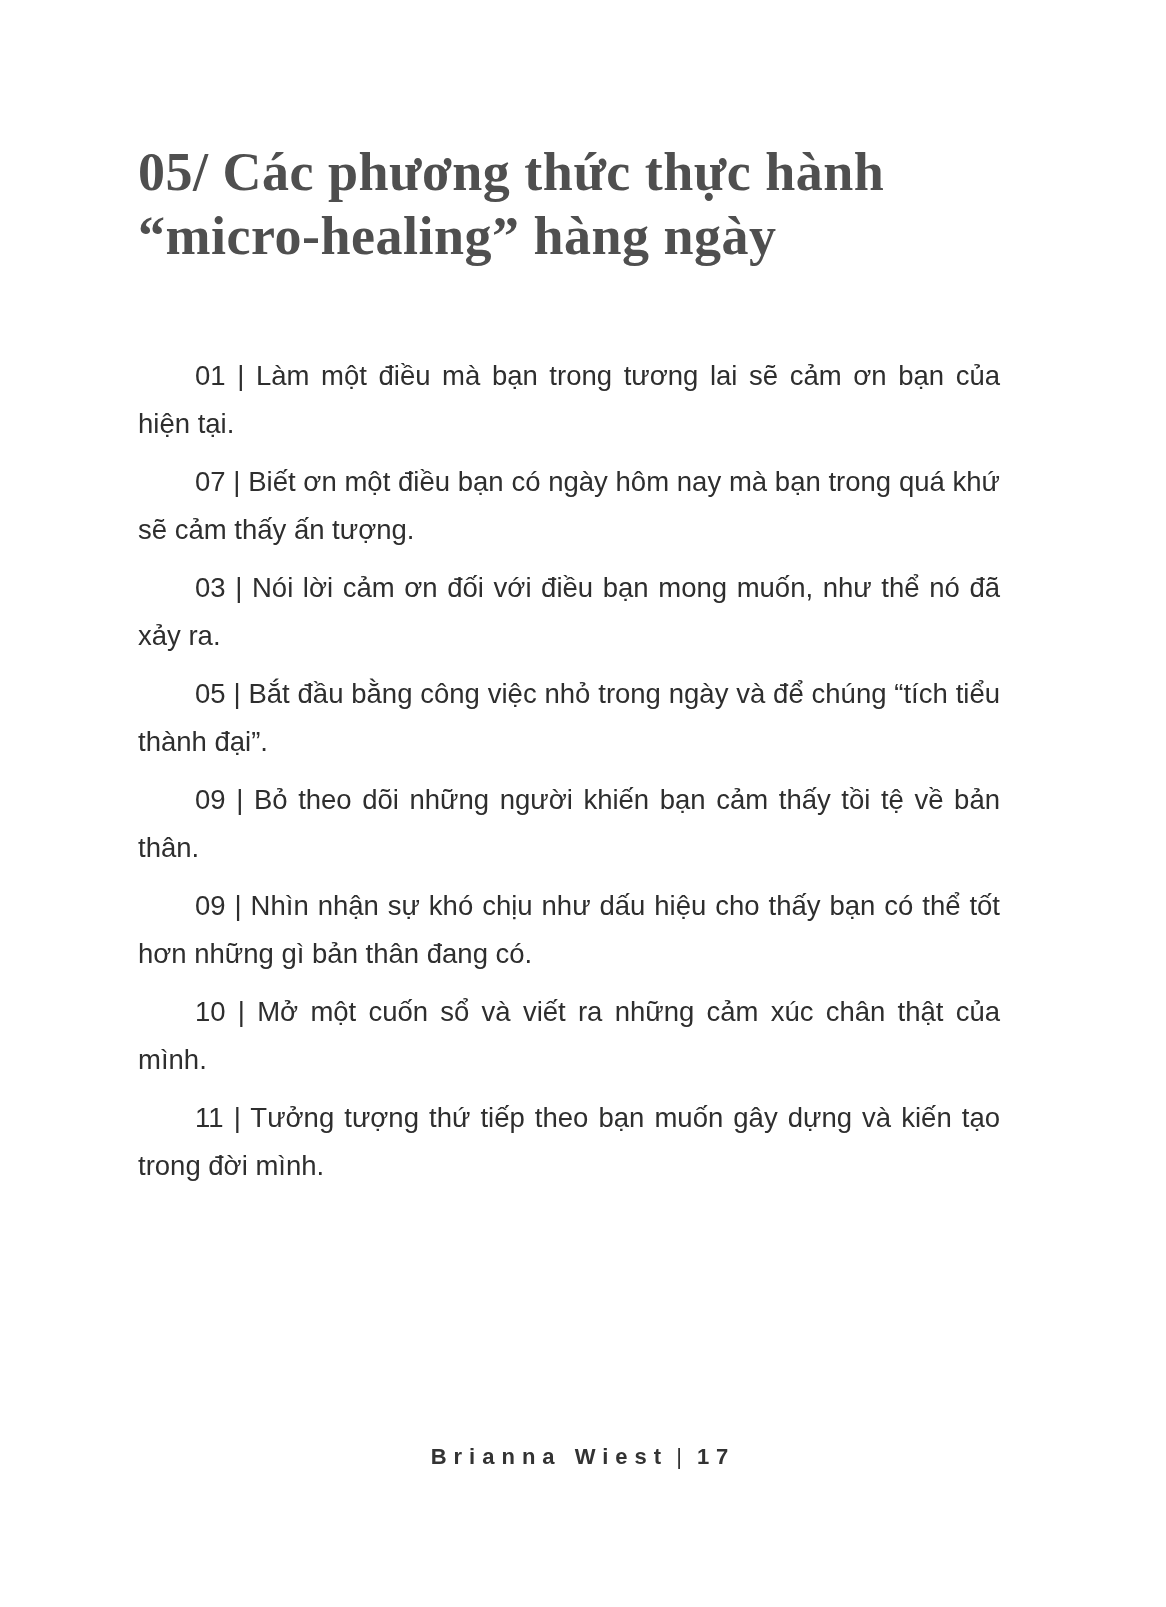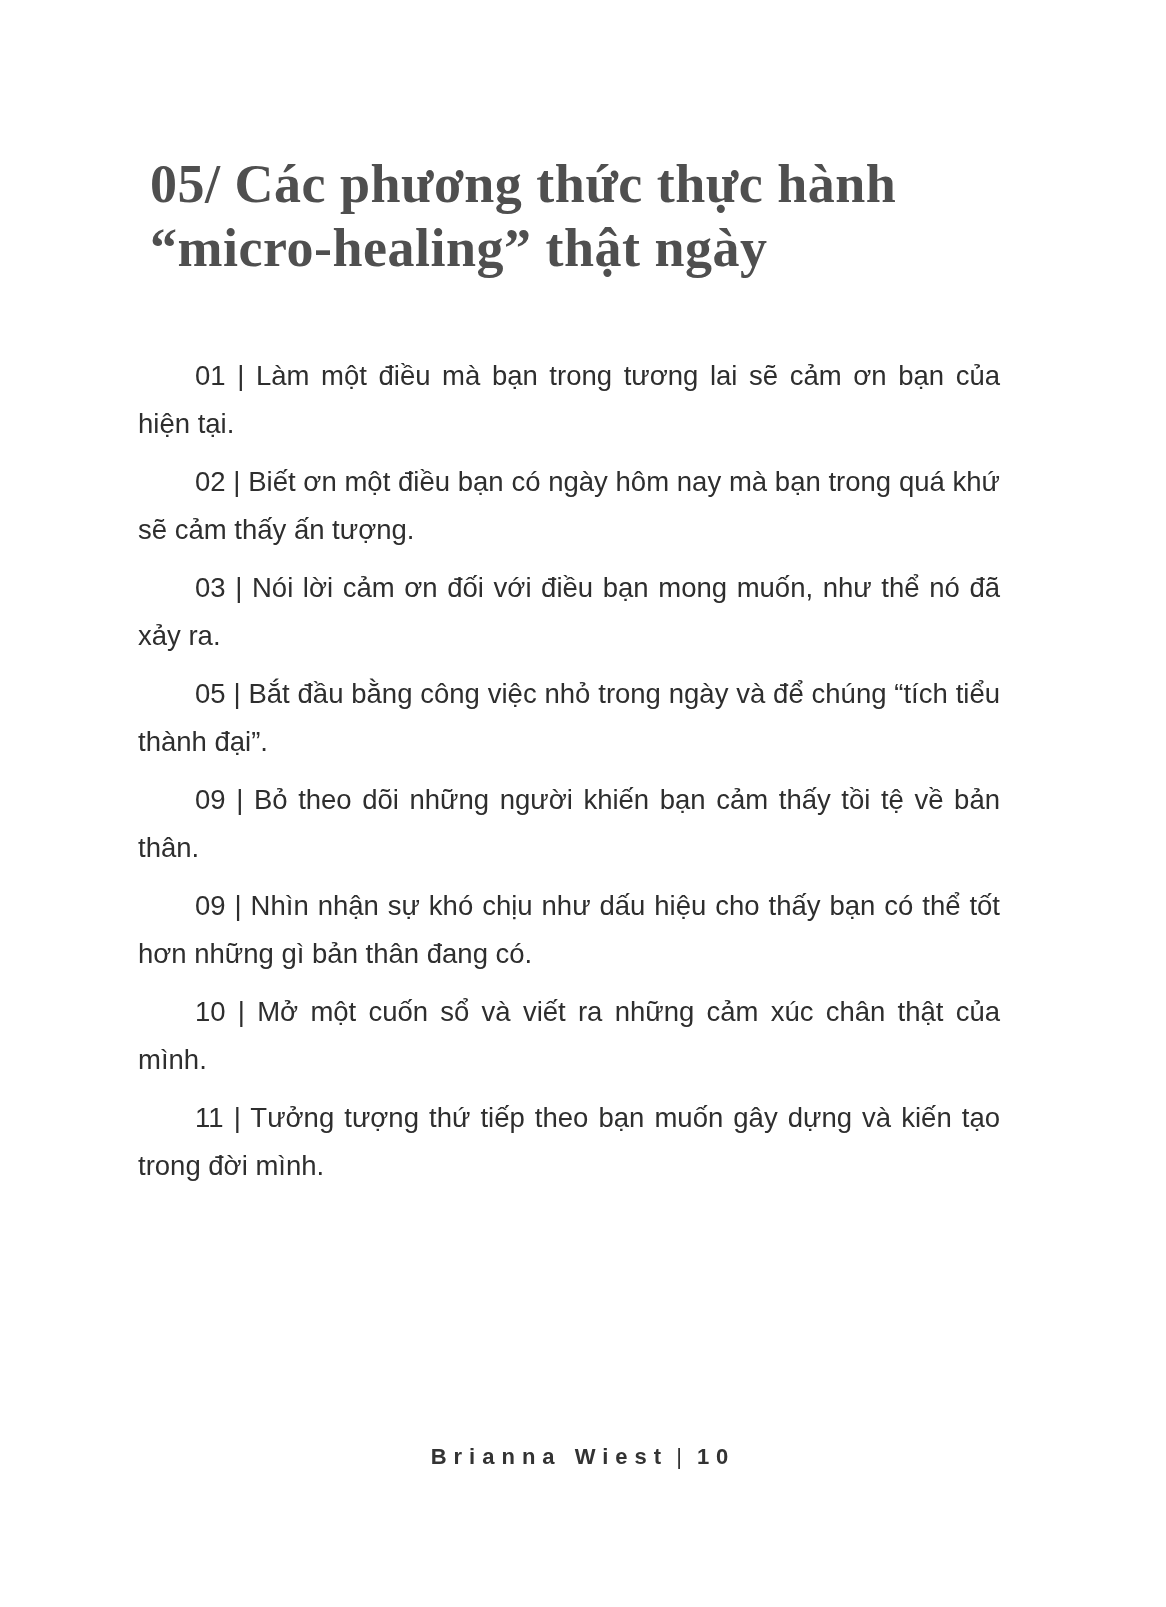--- a/index.html
+++ b/index.html
@@ -24,21 +24,21 @@
   .page {
     position: absolute;
     inset: 0;
     background: var(--color-background);
   }
   .title {
     position: absolute;
     left: 138px;
     top: 140px;
     width: 890px;
-    margin: 12px;
+    margin: 0;
     font-family: "Liberation Serif", "DejaVu Serif", serif;
     font-weight: 700;
     font-size: 54px;
     line-height: 64px;
     letter-spacing: 0.5px;
     color: var(--color-title);
   }
   .title-line {
     display: block;
     white-space: nowrap;
@@ -73,31 +73,31 @@
     font-weight: 400;
   }
 </style>
 </head>
 <body>
 
 <div class="page">
 
   <h1 class="title">
     <span class="title-line">05/ Các phương thức thực hành</span>
-    <span class="title-line">“micro-healing” thật ngày</span>
+    <span class="title-line">“micro-healing” hàng ngày</span>
   </h1>
 
   <div class="content" id="practice-list">
       <p class="item">01 | Làm một điều mà bạn trong tương lai sẽ cảm ơn bạn của hiện tại.</p>
-      <p class="item">02 | Biết ơn một điều bạn có ngày hôm nay mà bạn trong quá khứ sẽ cảm thấy ấn tượng.</p>
+      <p class="item">07 | Biết ơn một điều bạn có ngày hôm nay mà bạn trong quá khứ sẽ cảm thấy ấn tượng.</p>
       <p class="item">03 | Nói lời cảm ơn đối với điều bạn mong muốn, như thể nó đã xảy ra.</p>
       <p class="item">05 | Bắt đầu bằng công việc nhỏ trong ngày và để chúng “tích tiểu thành đại”.</p>
       <p class="item">09 | Bỏ theo dõi những người khiến bạn cảm thấy tồi tệ về bản thân.</p>
       <p class="item">09 | Nhìn nhận sự khó chịu như dấu hiệu cho thấy bạn có thể tốt hơn những gì bản thân đang có.</p>
       <p class="item">10 | Mở một cuốn sổ và viết ra những cảm xúc chân thật của mình.</p>
       <p class="item">11 | Tưởng tượng thứ tiếp theo bạn muốn gây dựng và kiến tạo trong đời mình.</p>
     </div>
 
   <footer class="footer">
-    <span>Brianna Wiest</span><span class="sep">|</span><span>10</span>
+    <span>Brianna Wiest</span><span class="sep">|</span><span>17</span>
   </footer>
 
 </div>
 
 </body></html>

